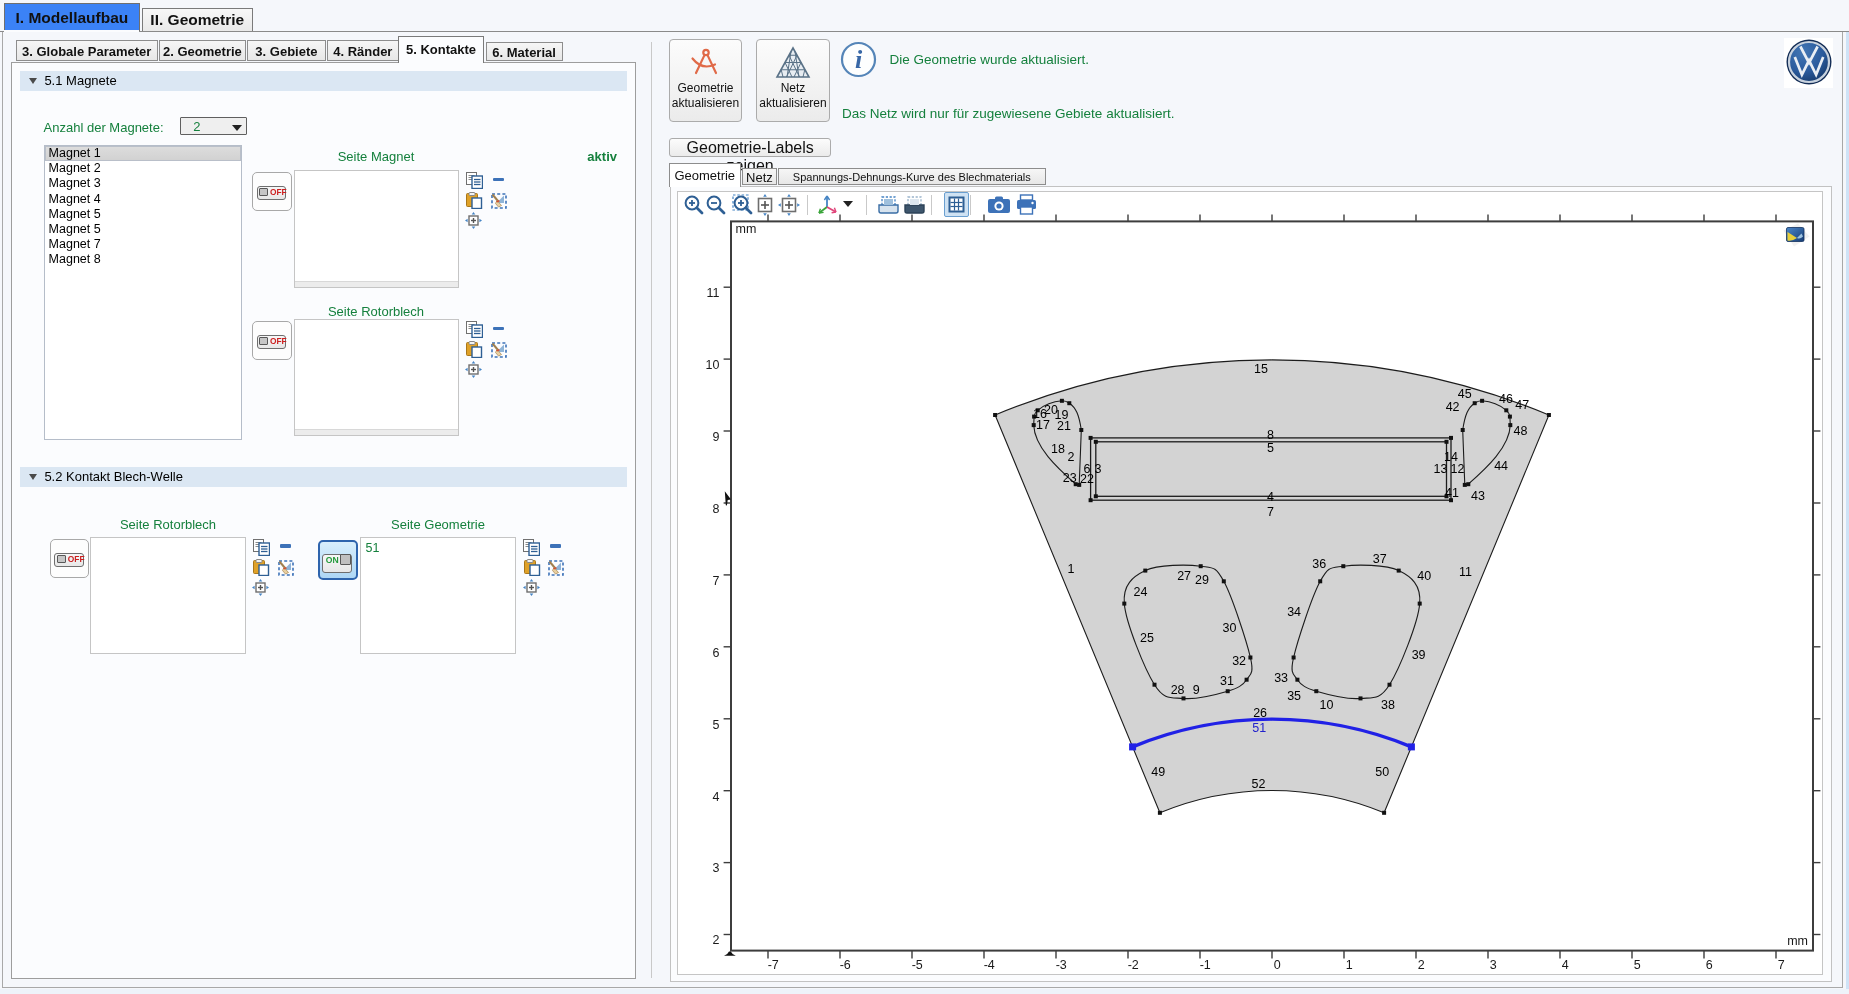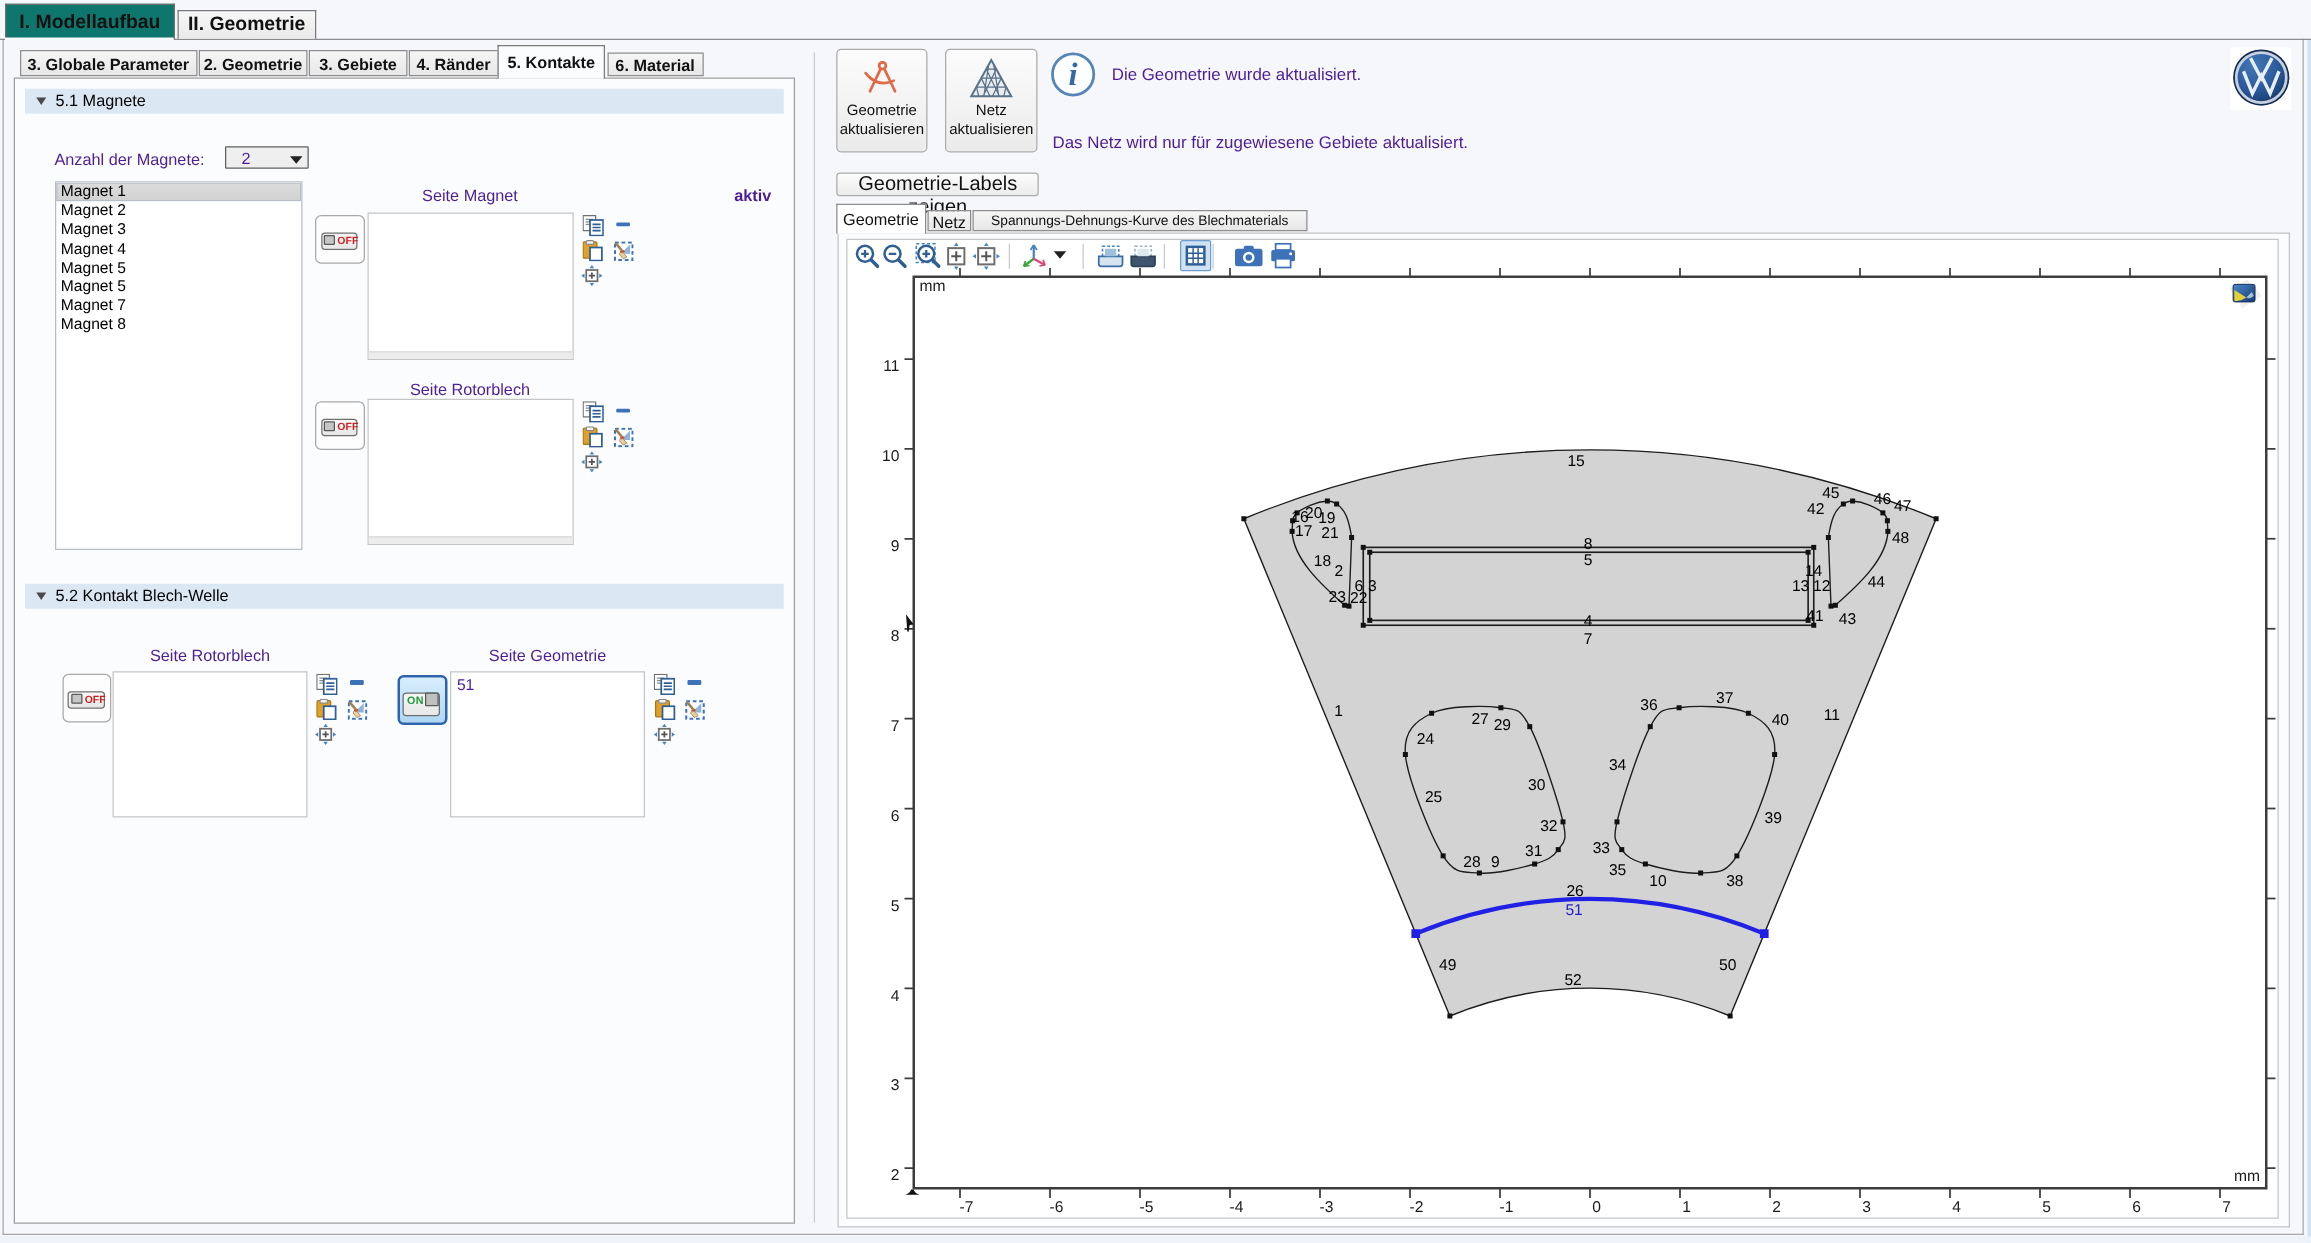--- a/index.html
+++ b/index.html
@@ -1,24 +1,24 @@
 <!DOCTYPE html>
 <html><head><meta charset="utf-8"><style>
 *{margin:0;padding:0;box-sizing:border-box}
 html,body{width:1849px;height:994px;font-family:"Liberation Sans",sans-serif;background:#f5f7fb;overflow:hidden}
 .abs{position:absolute}
 .tab1{position:absolute;font-weight:bold;font-size:15.5px;border:1px solid #7a7a7a;border-bottom:none;background:linear-gradient(#f7f7f7,#e9e9e9);color:#111;white-space:nowrap;text-align:center}
 .tab2{position:absolute;font-weight:bold;font-size:13px;border:1px solid #8d8d8d;background:linear-gradient(#f6f6f6,#e7e7e7);color:#111;text-align:center;white-space:nowrap}
 .sechdr{position:absolute;left:20.4px;width:607px;height:20px;background:#dbe7f3;font-size:13px;color:#000;line-height:20px}
-.lbl{position:absolute;font-size:13px;color:#4c1d95}
+.lbl{position:absolute;font-size:13px;color:#15803d}
 .btn{position:absolute;border:1px solid #ababab;border-radius:4px;background:linear-gradient(#fcfcfc,#ebebeb);text-align:center;font-size:12px;color:#111}
 </style></head>
 <body>
 
-<div class="tab1" style="left:3.6px;top:2.6px;width:136.6px;height:28px;line-height:27px;background:#0f766e;z-index:3;border-color:#6f6f6f">I. Modellaufbau</div>
+<div class="tab1" style="left:3.6px;top:2.6px;width:136.6px;height:28px;line-height:27px;background:#3b82f6;z-index:3;border-color:#6f6f6f">I. Modellaufbau</div>
 <div class="tab1" style="left:141.5px;top:7.8px;width:111.6px;height:22.8px;line-height:22px;z-index:2">II. Geometrie</div>
 <div class="abs" style="left:0;top:30.6px;width:1849px;height:1px;background:#8a8a8a;z-index:1"></div>
 <div class="abs" style="left:3.6px;top:29.6px;width:135.6px;height:2px;background:#fbfcfe;z-index:3"></div>
 
 <div class="abs" style="left:2px;top:31.6px;width:1845px;height:956px;background:#f5f7fb"></div>
 <div class="abs" style="left:1.5px;top:30.6px;width:1841px;height:957.5px;border:1px solid #a8a8a8;border-top:none;background:none"></div>
 <div class="abs" style="left:1845.5px;top:31.6px;width:3.5px;height:962.4px;background:#cfe3f7"></div>
 <div class="abs" style="left:0px;top:989px;width:1849px;height:5px;background:#eef3fa"></div>
 
 <div class="abs" style="left:10.7px;top:62px;width:625.4px;height:917px;border:1px solid #9d9d9d;background:#fbfcfe"></div>

